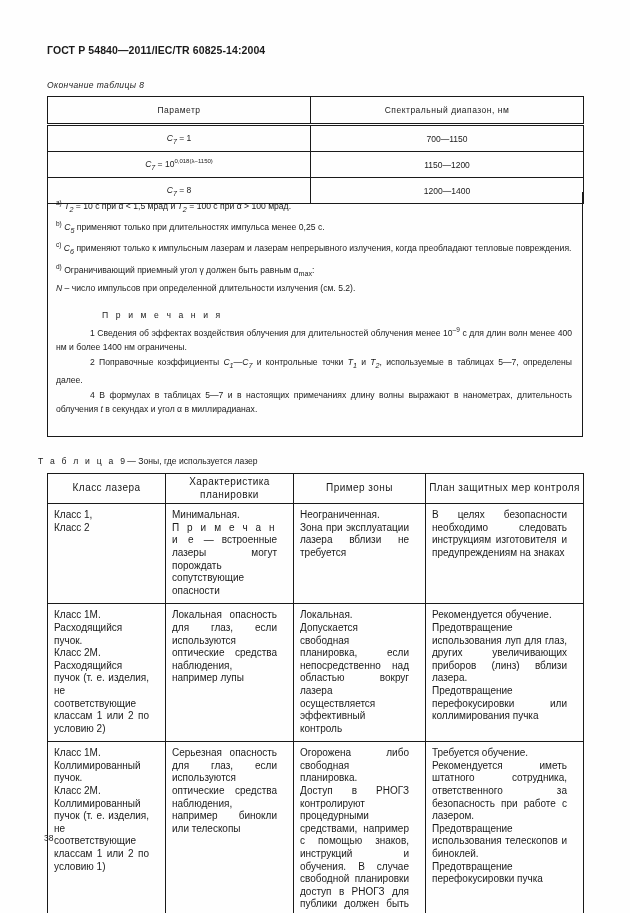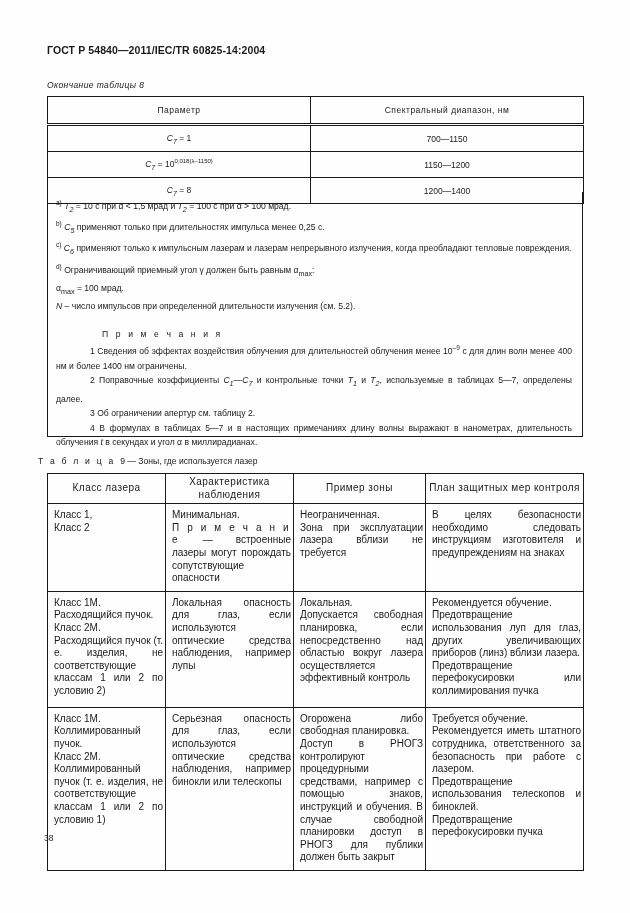--- a/index.html
+++ b/index.html
@@ -128,21 +128,21 @@
     position: absolute;
     left: 47px;
     top: 473px;
     width: 536px;
     border-collapse: collapse;
     table-layout: fixed;
     font-size: 10px;
   }
   .tbl9 td {
     border: 1px solid #1a1a1a;
-    padding: 5px 2px 6px 6px;
+    padding: 5px 16px 6px 6px;
     vertical-align: top;
     line-height: 12.6px;
     text-align: justify;
     text-align-last: left;
   }
   .tbl9 .hdr td {
     text-align: center;
     text-align-last: center;
     vertical-align: middle;
     height: 24px;
@@ -223,56 +223,52 @@
         <span class="fn-mark">c)</span>
         <span class="ital">C</span><sub class="ital">6</sub><span> применяют только к импульсным лазерам и лазерам непрерывного излучения, когда преобладают тепловые повреждения.</span>
       </p>
 
       <p class="fn fn-ind">
         <span class="fn-mark">d)</span>
         <span>Ограничивающий приемный угол γ должен быть равным α</span><sub>max</sub><span>:</span>
       </p>
 
 
-      <p class="fn">
-        <span>α</span><sub>max</sub><span> = 100 мрад.</span>
-      </p>
 
       <p class="fn">
         <span class="ital">N</span><span> – число импульсов при определенной длительности излучения (см. 5.2).</span>
       </p>
 
       <p class="fn notes-title">П р и м е ч а н и я</p>
 
       <p class="note-p idt">1 Сведения об эффектах воздействия облучения для длительностей облучения менее 10<sup class="small">–9</sup> с для длин волн менее 400 нм и более 1400 нм ограничены.</p>
 
       <p class="note-p idt">2 Поправочные коэффициенты <span class="ital">C</span><sub class="ital">1</sub>—<span class="ital">C</span><sub class="ital">7</sub> и контрольные точки <span class="ital">T</span><sub class="ital">1</sub> и <span class="ital">T</span><sub class="ital">2</sub>, используемые в таблицах 5—7, определены далее.</p>
 
-      <p class="note-p idt">3 Об ограничении апертур см. таблицу 2.</p>
 
       <p class="note-p idt">4 В формулах в таблицах 5—7 и в настоящих примечаниях длину волны выражают в нанометрах, длительность облучения <span class="ital">t</span> в секундах и угол α в миллирадианах.</p>
 
     </div>
   </div>
 
   <div class="tbl9-caption">
     <span class="sp">Т а б л и ц а</span>&nbsp;&nbsp;<span>9</span> <span>— Зоны, где используется лазер</span>
   </div>
 
   <table class="tbl9">
     <colgroup>
         <col class="col1">
         <col class="col2">
         <col class="col3">
         <col class="col4">
       </colgroup>
     <tbody>
       <tr class="hdr">
         <td>Класс лазера</td>
-        <td>Характеристика наблюдения</td>
+        <td>Характеристика планировки</td>
         <td>Пример зоны</td>
         <td>План защитных мер контроля</td>
       </tr>
 
       <tr class="r1">
         <td>
           <p class="nojust">Класс 1,</p>
           <p class="nojust">Класс 2</p>
         </td>
         <td>

